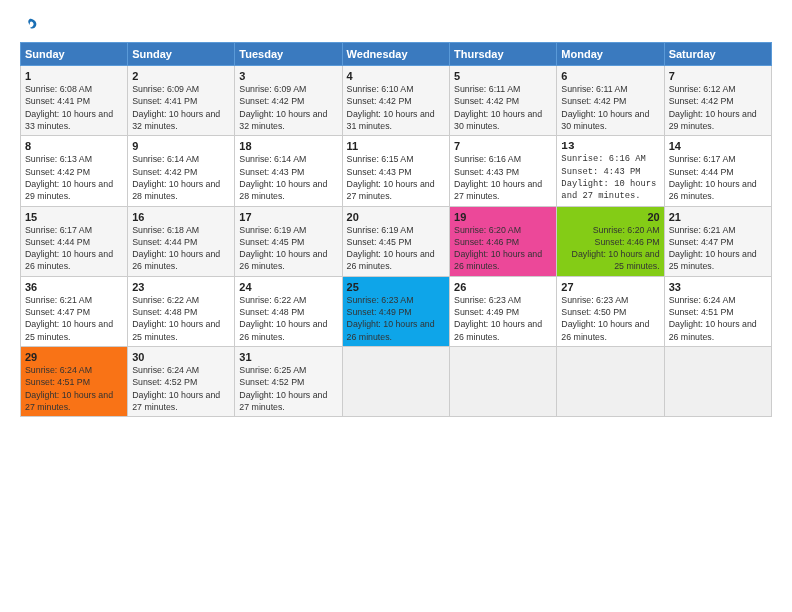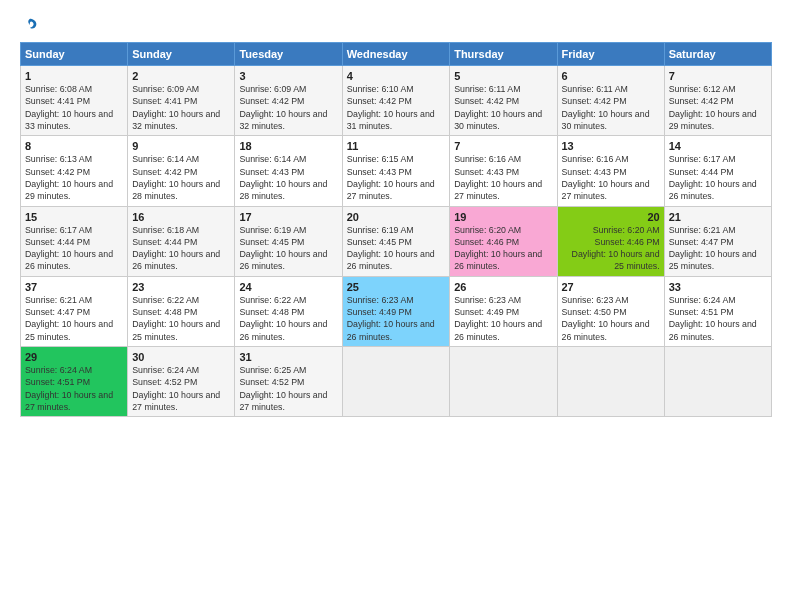--- a/index.html
+++ b/index.html
@@ -120,21 +120,21 @@
   </div>
 
   <table class="calendar">
     <thead>
       <tr>
         <th>Sunday</th>
         <th>Sunday</th>
         <th>Tuesday</th>
         <th>Wednesday</th>
         <th>Thursday</th>
-        <th>Friday</th>
+        <th>Monday</th>
         <th>Saturday</th>
       </tr>
     </thead>
     <tbody id="calendar-body">
     <tr>
           <td style="background: rgb(245, 245, 245);">
             <span class="day-number">1</span>
             <div class="day-info">Sunrise: 6:08 AM<br>Sunset: 4:41 PM<br>Daylight: 10 hours and 33 minutes.</div>
           </td>
           <td style="background: rgb(245, 245, 245);">
@@ -176,21 +176,21 @@
             <div class="day-info">Sunrise: 6:14 AM<br>Sunset: 4:43 PM<br>Daylight: 10 hours and 28 minutes.</div>
           </td>
           <td style="background: rgb(255, 255, 255);">
             <span class="day-number">11</span>
             <div class="day-info">Sunrise: 6:15 AM<br>Sunset: 4:43 PM<br>Daylight: 10 hours and 27 minutes.</div>
           </td>
           <td style="background: rgb(255, 255, 255);">
             <span class="day-number">7</span>
             <div class="day-info">Sunrise: 6:16 AM<br>Sunset: 4:43 PM<br>Daylight: 10 hours and 27 minutes.</div>
           </td>
-          <td style="background: rgb(255, 255, 255);">
+          <td style="background: rgb(255, 255, 255); font-family: Liberation Mono, monospace;">
             <span class="day-number">13</span>
             <div class="day-info">Sunrise: 6:16 AM<br>Sunset: 4:43 PM<br>Daylight: 10 hours and 27 minutes.</div>
           </td>
           <td style="background: rgb(255, 255, 255);">
             <span class="day-number">14</span>
             <div class="day-info">Sunrise: 6:17 AM<br>Sunset: 4:44 PM<br>Daylight: 10 hours and 26 minutes.</div>
           </td>
         </tr>
         <tr>
           <td style="background: rgb(245, 245, 245);">
@@ -202,65 +202,65 @@
             <div class="day-info">Sunrise: 6:18 AM<br>Sunset: 4:44 PM<br>Daylight: 10 hours and 26 minutes.</div>
           </td>
           <td style="background: rgb(245, 245, 245);">
             <span class="day-number">17</span>
             <div class="day-info">Sunrise: 6:19 AM<br>Sunset: 4:45 PM<br>Daylight: 10 hours and 26 minutes.</div>
           </td>
           <td style="background: rgb(245, 245, 245);">
             <span class="day-number">20</span>
             <div class="day-info">Sunrise: 6:19 AM<br>Sunset: 4:45 PM<br>Daylight: 10 hours and 26 minutes.</div>
           </td>
-          <td style="background: #f9a8d4;">
+          <td style="background: #ec4899;">
             <span class="day-number">19</span>
             <div class="day-info">Sunrise: 6:20 AM<br>Sunset: 4:46 PM<br>Daylight: 10 hours and 26 minutes.</div>
           </td>
           <td style="background: #84cc16; text-align: right;">
             <span class="day-number">20</span>
             <div class="day-info">Sunrise: 6:20 AM<br>Sunset: 4:46 PM<br>Daylight: 10 hours and 25 minutes.</div>
           </td>
           <td style="background: rgb(245, 245, 245);">
             <span class="day-number">21</span>
             <div class="day-info">Sunrise: 6:21 AM<br>Sunset: 4:47 PM<br>Daylight: 10 hours and 25 minutes.</div>
           </td>
         </tr>
         <tr>
           <td style="background: rgb(255, 255, 255);">
-            <span class="day-number">37</span>
+            <span class="day-number">36</span>
             <div class="day-info">Sunrise: 6:21 AM<br>Sunset: 4:47 PM<br>Daylight: 10 hours and 25 minutes.</div>
           </td>
           <td style="background: rgb(255, 255, 255);">
             <span class="day-number">23</span>
             <div class="day-info">Sunrise: 6:22 AM<br>Sunset: 4:48 PM<br>Daylight: 10 hours and 25 minutes.</div>
           </td>
           <td style="background: rgb(255, 255, 255);">
             <span class="day-number">24</span>
             <div class="day-info">Sunrise: 6:22 AM<br>Sunset: 4:48 PM<br>Daylight: 10 hours and 26 minutes.</div>
           </td>
-          <td style="background: #7dd3fc; margin-left: 9px;">
+          <td style="background: #0ea5e9; margin-left: 9px;">
             <span class="day-number">25</span>
             <div class="day-info">Sunrise: 6:23 AM<br>Sunset: 4:49 PM<br>Daylight: 10 hours and 26 minutes.</div>
           </td>
           <td style="background: rgb(255, 255, 255);">
             <span class="day-number">26</span>
             <div class="day-info">Sunrise: 6:23 AM<br>Sunset: 4:49 PM<br>Daylight: 10 hours and 26 minutes.</div>
           </td>
           <td style="background: rgb(255, 255, 255);">
             <span class="day-number">27</span>
             <div class="day-info">Sunrise: 6:23 AM<br>Sunset: 4:50 PM<br>Daylight: 10 hours and 26 minutes.</div>
           </td>
           <td style="background: rgb(255, 255, 255);">
             <span class="day-number">33</span>
             <div class="day-info">Sunrise: 6:24 AM<br>Sunset: 4:51 PM<br>Daylight: 10 hours and 26 minutes.</div>
           </td>
         </tr>
         <tr>
-          <td style="background: #22c55e;">
+          <td style="background: #f97316;">
             <span class="day-number">29</span>
             <div class="day-info">Sunrise: 6:24 AM<br>Sunset: 4:51 PM<br>Daylight: 10 hours and 27 minutes.</div>
           </td>
           <td style="background: rgb(245, 245, 245);">
             <span class="day-number">30</span>
             <div class="day-info">Sunrise: 6:24 AM<br>Sunset: 4:52 PM<br>Daylight: 10 hours and 27 minutes.</div>
           </td>
           <td style="background: rgb(245, 245, 245);">
             <span class="day-number">31</span>
             <div class="day-info">Sunrise: 6:25 AM<br>Sunset: 4:52 PM<br>Daylight: 10 hours and 27 minutes.</div>

